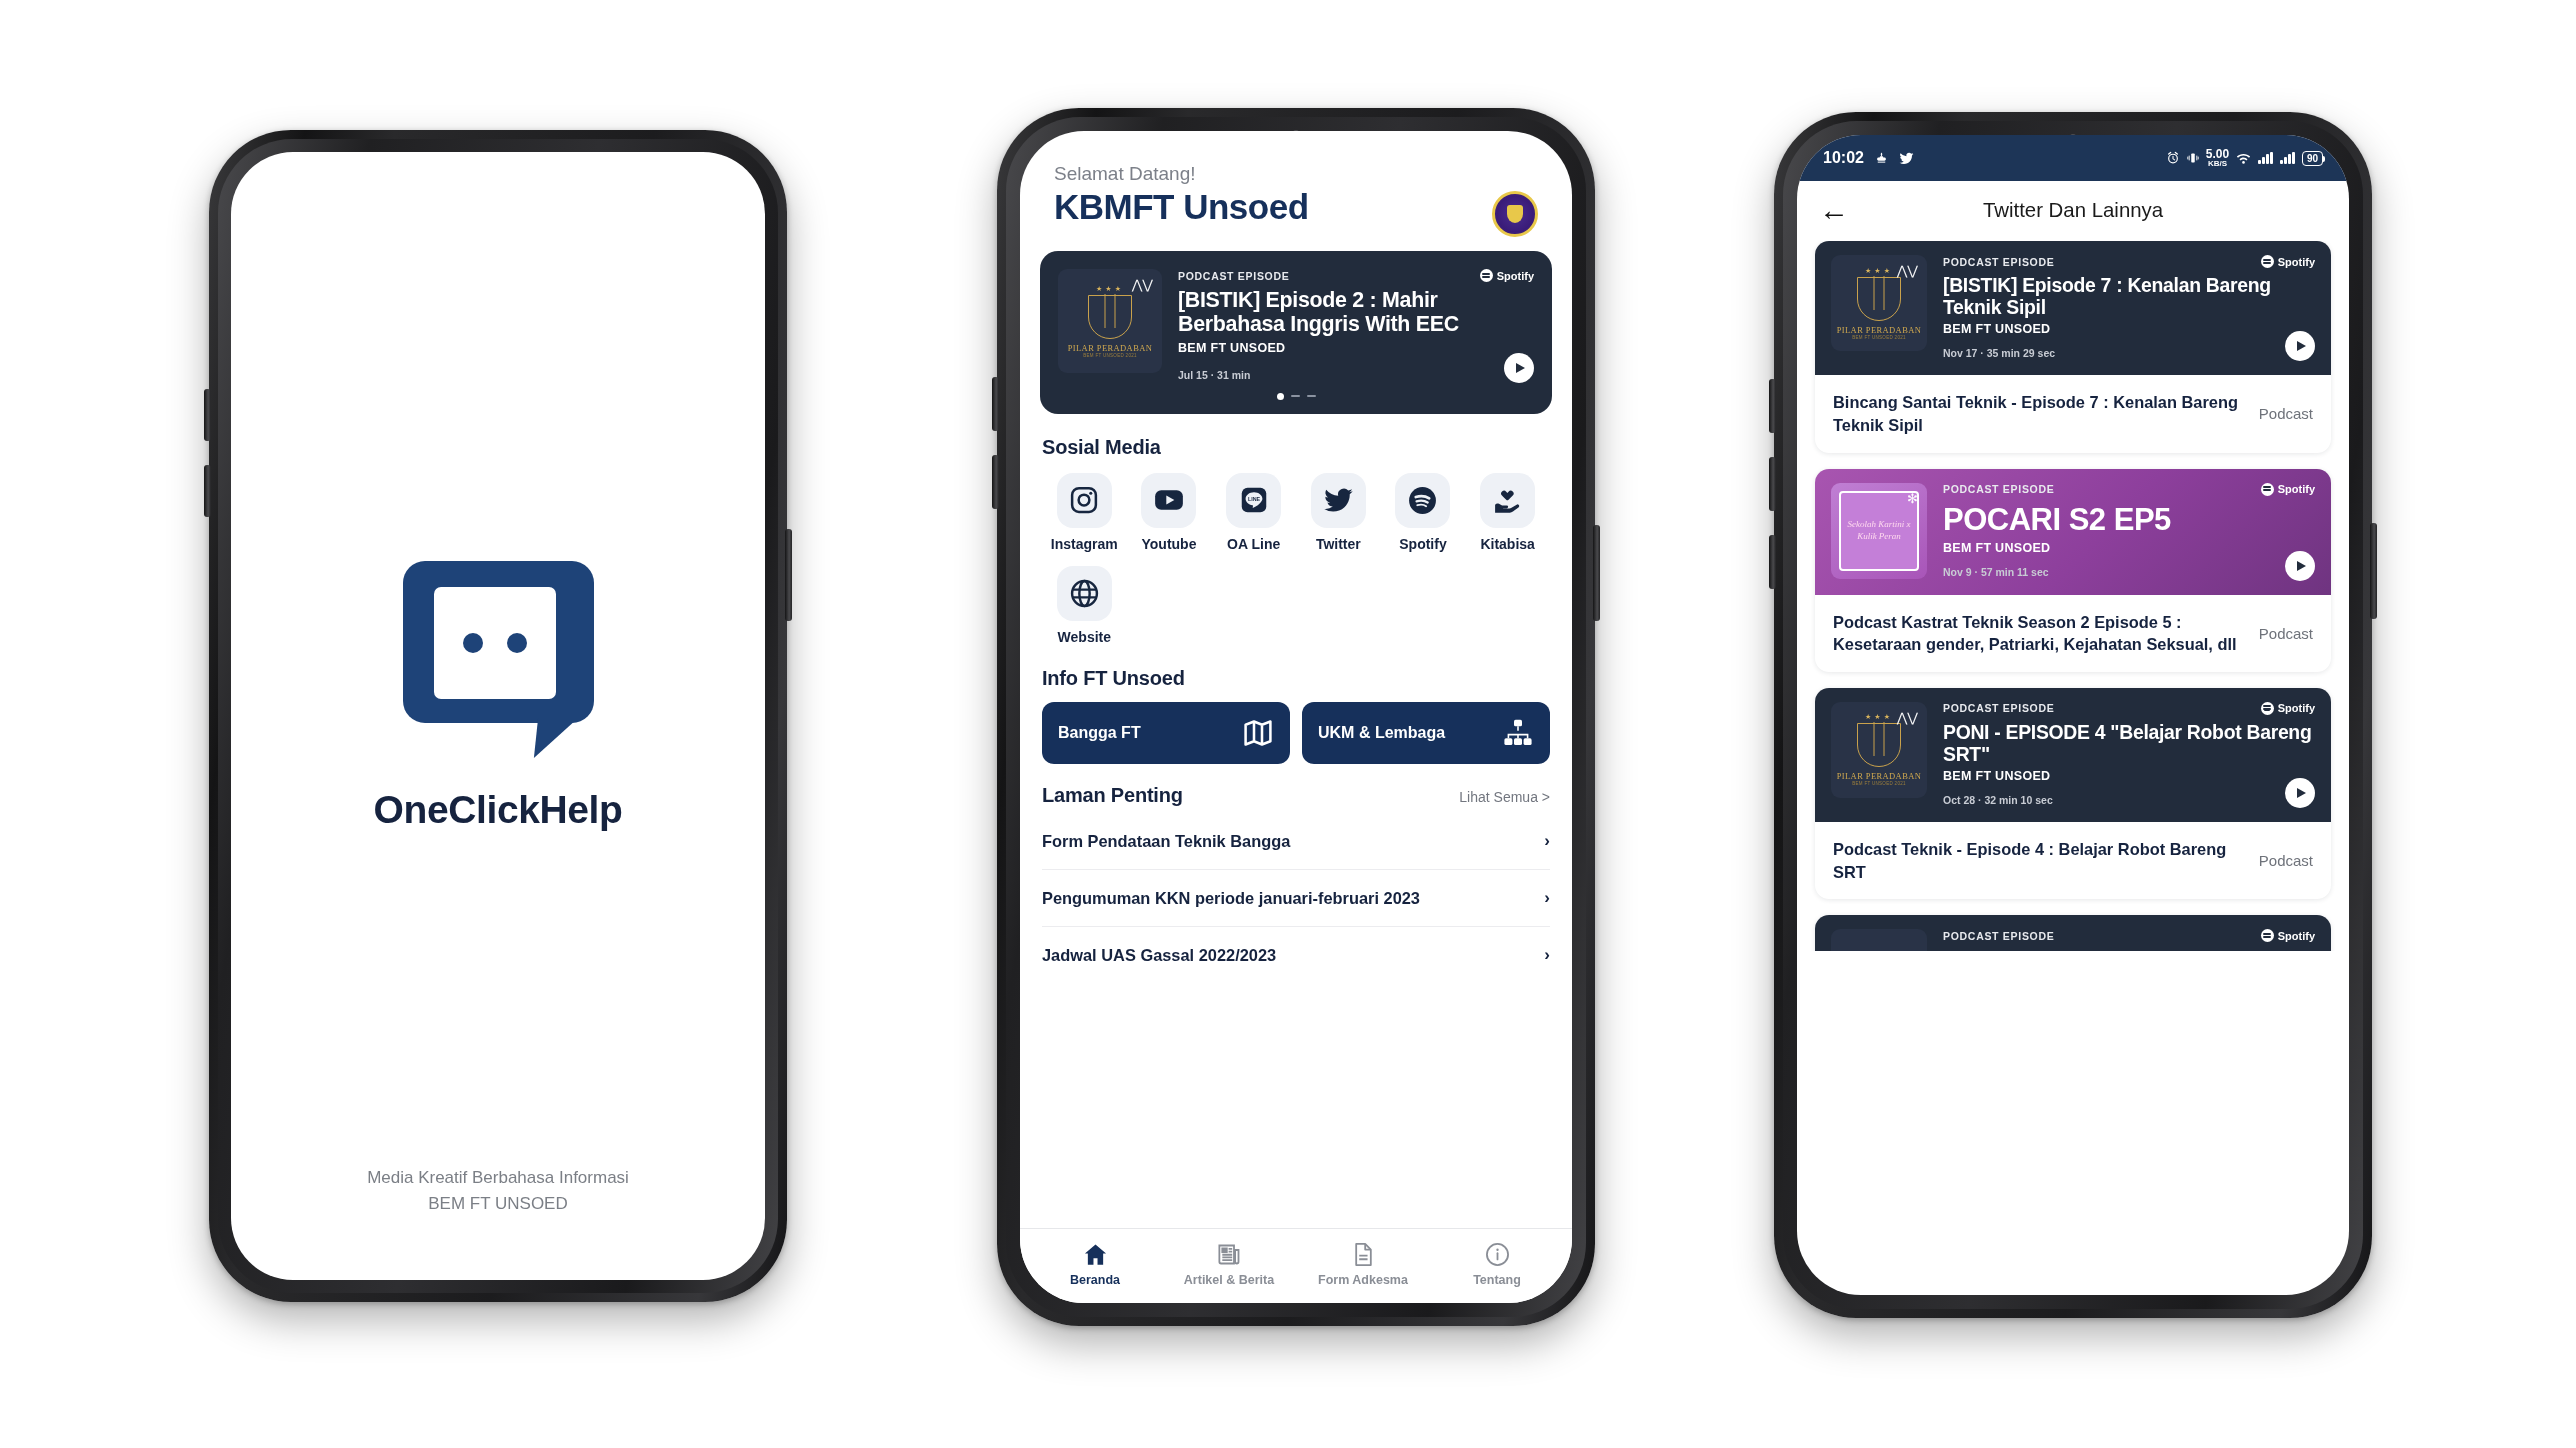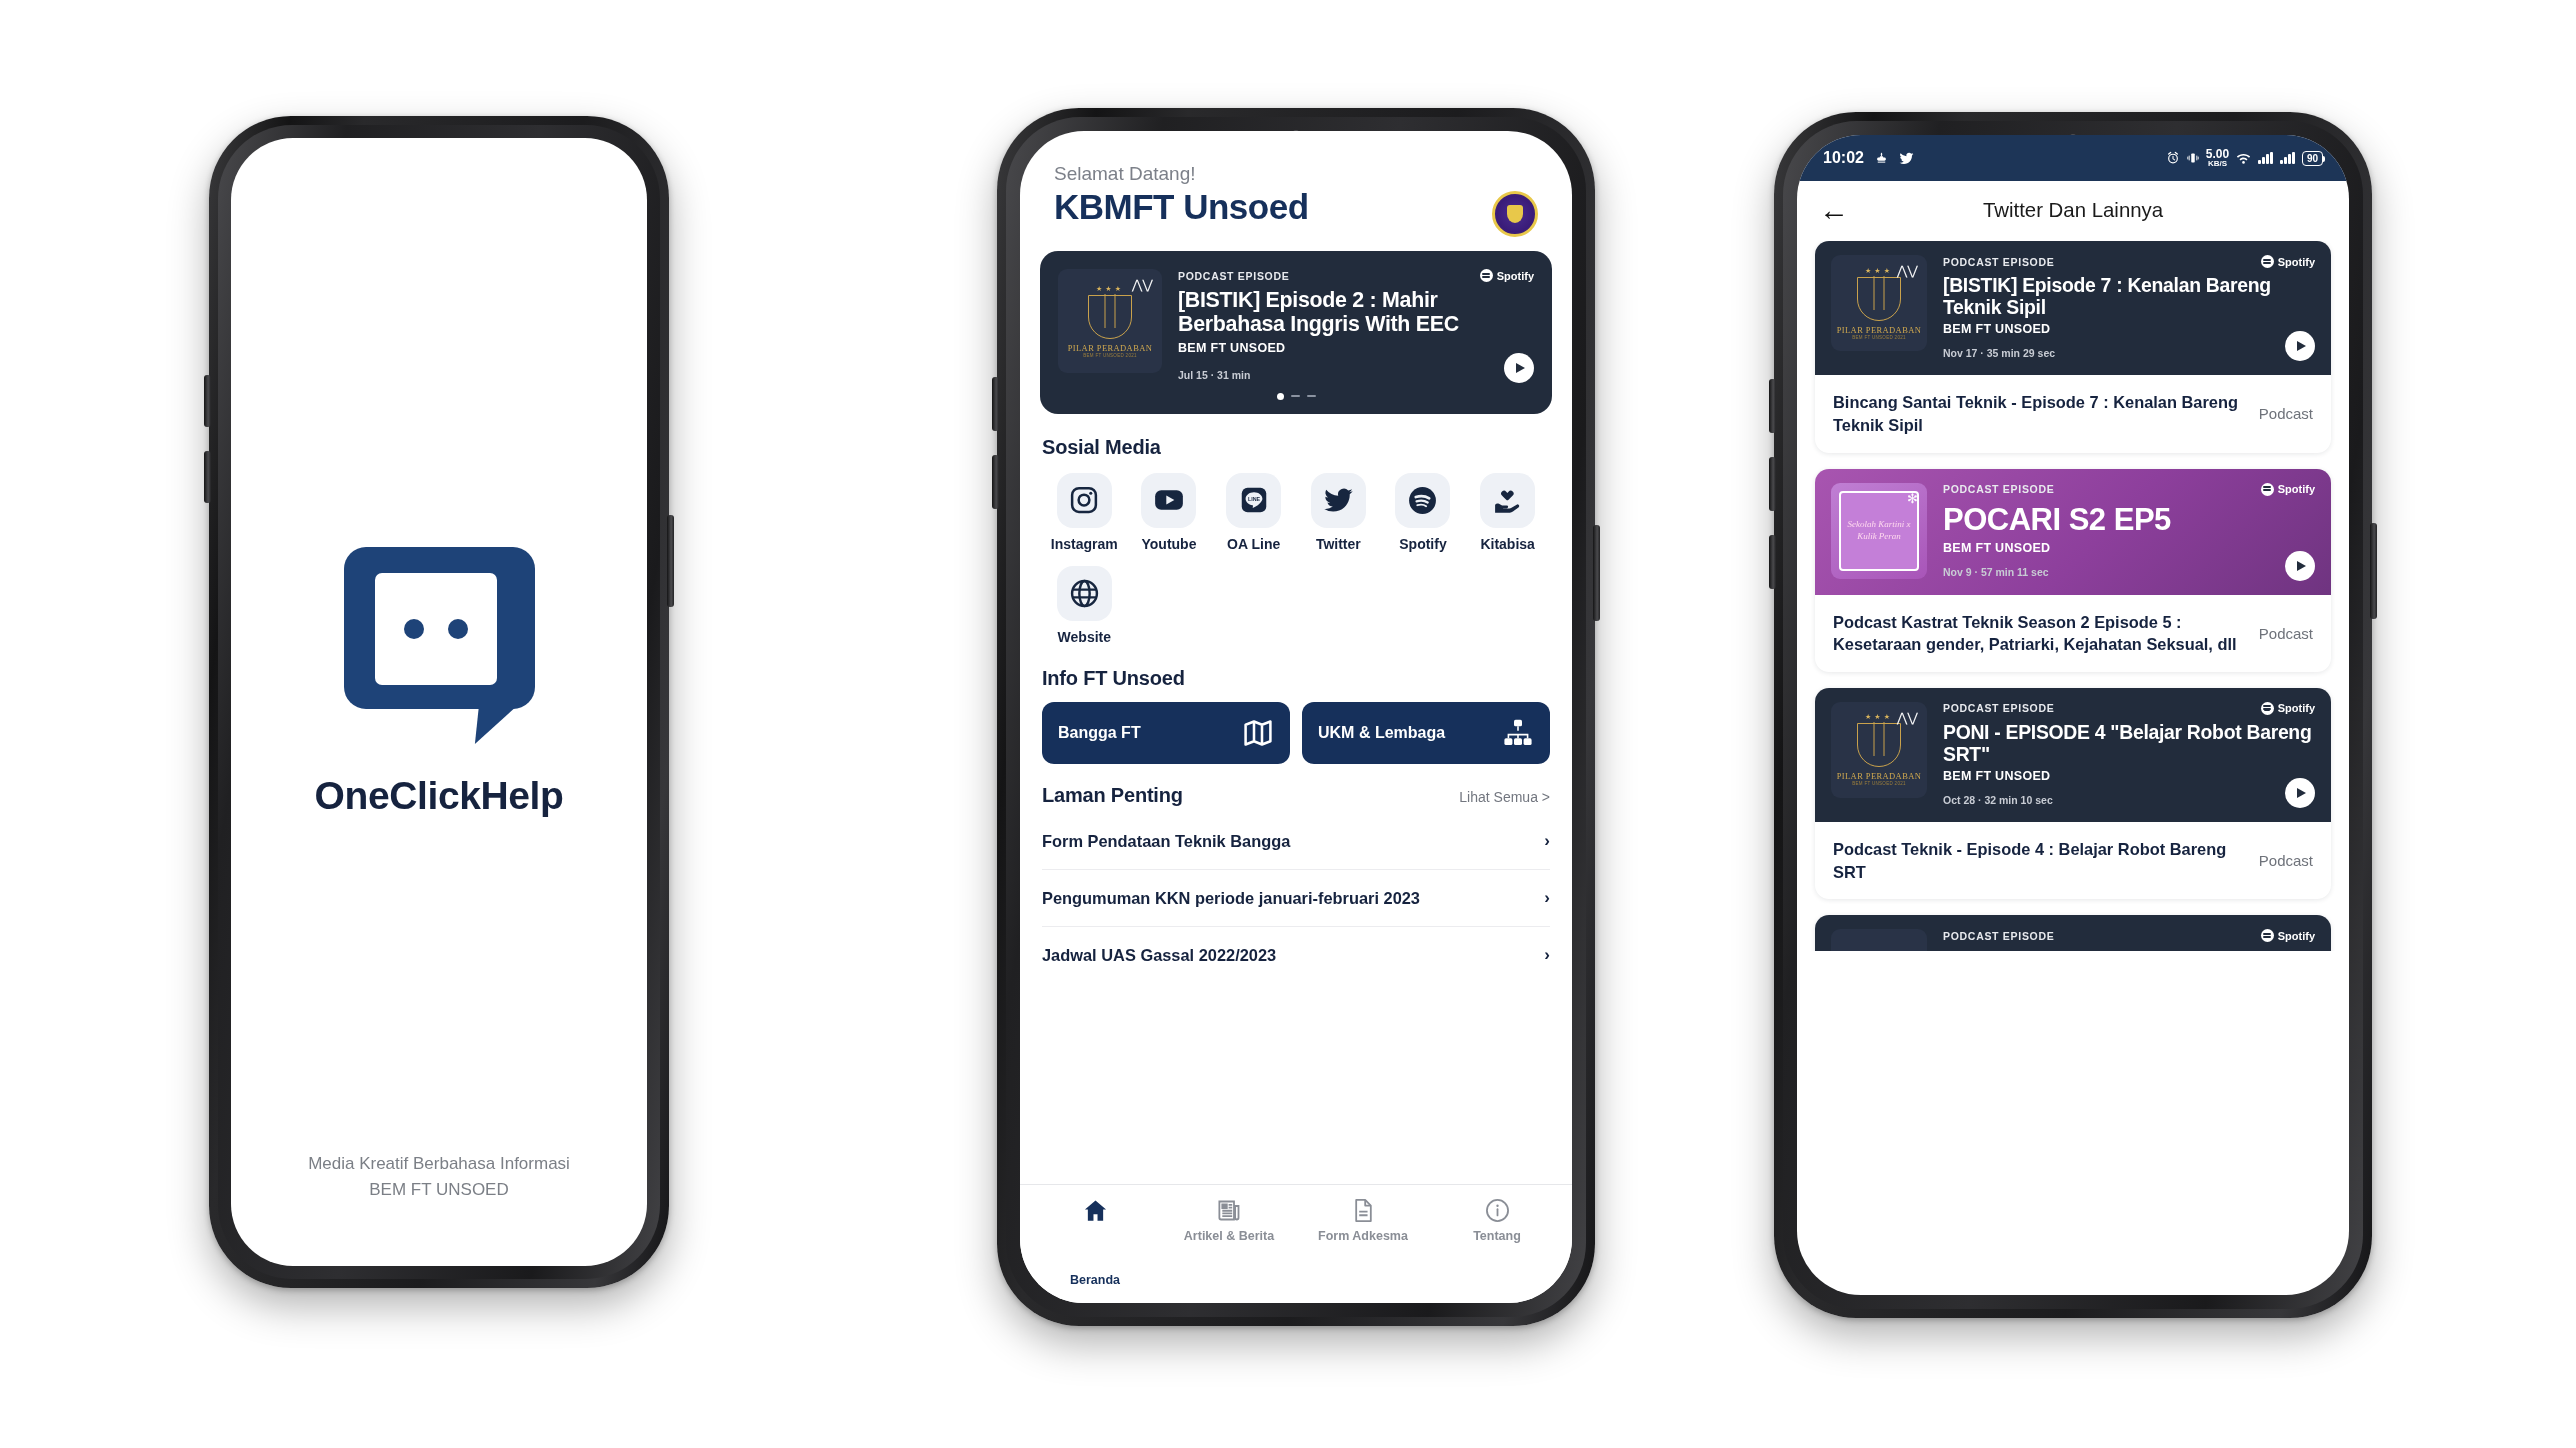--- a/index.html
+++ b/index.html
@@ -36,21 +36,21 @@
   }
   .btn-left { left:-5px; width:7px; }
   .btn-right { right:-5px; width:7px; }
   .speaker {
     position:absolute; top:22px; left:50%; transform:translateX(-50%);
     width:7px; height:7px; border-radius:50%;
     background:#4c4c50;
   }
 
   
-  #p1 { left:209px; top:116px; width:460px; height:1172px; }
+  #p1 { left:209px; top:130px; width:578px; height:1172px; }
   #p1 .screen { inset:22px; border-radius:62px; display:flex; flex-direction:column;
                 align-items:center; justify-content:center; }
   .splash-wrap { display:flex; flex-direction:column; align-items:center; margin-top:-40px; }
   .logo-mark { position:relative; width:191px; height:191px; }
   .logo-body {
     position:absolute; left:0; top:0; width:191px; height:162px;
     background:#1e4378; border-radius:22px;
   }
   .logo-tail {
     position:absolute; right:18px; bottom:-6px; width:0; height:0;
@@ -175,21 +175,21 @@
   .laman-row:last-child { border-bottom:none; }
   .laman-text { font-size:16.4px; font-weight:700; color:#16233f; line-height:1.35; }
   .chev { color:#16233f; font-size:17px; font-weight:700; }
 
   .tabbar {
     margin-top:auto; border-top:1px solid #e6e7ea; background:#fff;
     display:flex; padding:12px 8px 16px;
   }
   .tab { flex:1; display:flex; flex-direction:column; align-items:center; gap:5px; }
   .tab-label { font-size:12.5px; color:#8a8e96; font-weight:600; }
-  .tab.active .tab-label { color:#16305b; font-weight:700;margin-top:44px; }
+  .tab.active .tab-label { color:#16305b; font-weight:700; }
 
   
   #p3 { left:1774px; top:112px; width:598px; height:1206px; }
   #p3 .screen { inset:23px; border-radius:64px; display:flex; flex-direction:column; background:#fff; }
   .statusbar {
     background:#1d3557; color:#fff; height:46px; display:flex; align-items:center;
     justify-content:space-between; padding:0 26px; font-size:16px; font-weight:700;
   }
   .sb-left { display:flex; align-items:center; gap:10px; }
   .sb-right { display:flex; align-items:center; gap:7px; font-size:11px; font-weight:700; }

